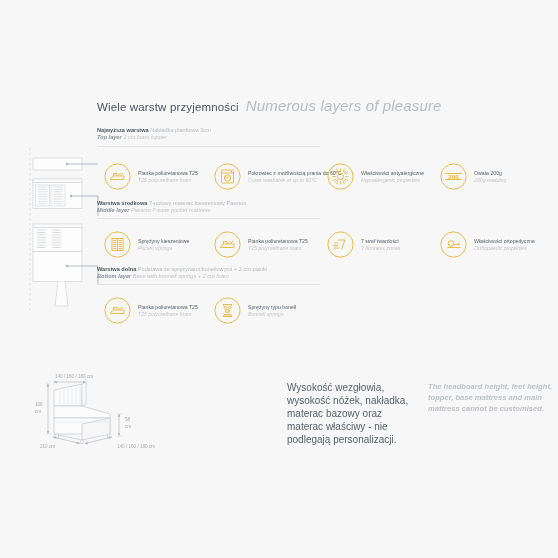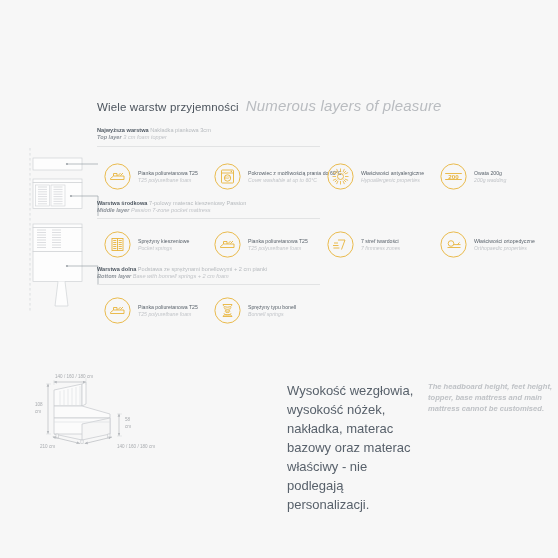--- a/index.html
+++ b/index.html
@@ -53,21 +53,21 @@
   .f-txt{ white-space:nowrap; }
   .f-pl{ font-size:5.2px; line-height:7px; color:#5a636c; }
   .f-en{ font-size:5.2px; line-height:7px; color:#c2c5c9; font-style:italic; }
 
   
   .bed-dim{ position:absolute; left:22px; top:366px; width:180px; height:86px; }
   .bed-dim svg{ display:block; }
 
   
   .note{ position:absolute; top:381px; }
-  .note-pl{ left:287px; width:130px; font-size:13px; line-height:19px; color:#58616b; }
+  .note-pl{ left:287px; width:130px; font-size:10px; line-height:13px; color:#58616b; }
   .note-en{ left:428px; width:126px; font-size:7.6px; line-height:11.2px; color:#bfc2c6; font-style:italic;font-weight:bold; }
 </style>
 </head>
 <body>
 
 <div class="title-wrap">
   <span class="title-pl">Wiele warstw przyjemności</span>
   <span class="title-en">Numerous layers of pleasure</span>
 </div>
 

